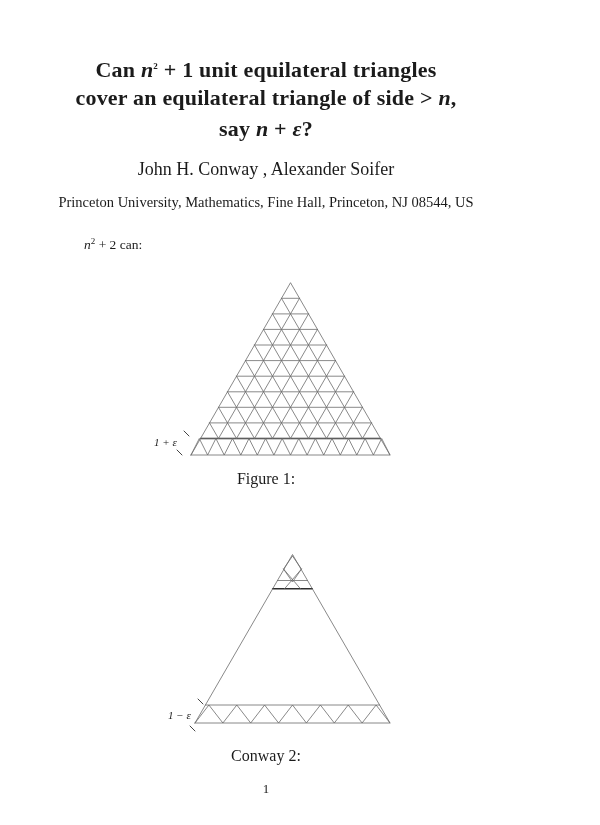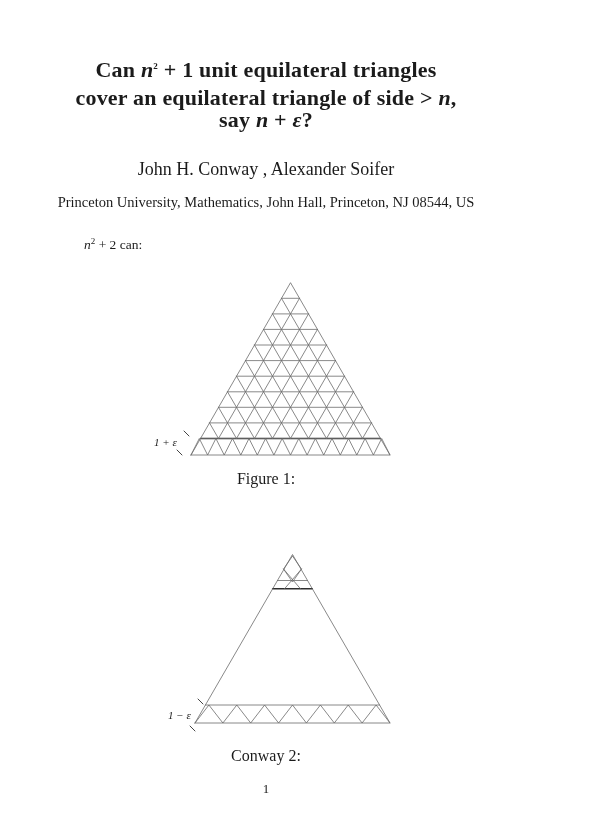--- a/index.html
+++ b/index.html
@@ -23,25 +23,25 @@
 </style>
 </head>
 <body>
 
 <div>
 
   <div class="abs center title-line" style="top:58px;"><span>Can </span><span class="math">n</span><sup class="msup">2</sup><span> + 1 unit equilateral triangles</span></div>
 
   <div class="abs center title-line" style="top:86px;"><span>cover an equilateral triangle of side &gt; </span><span class="math">n</span><span>,</span></div>
 
-  <div class="abs center title-line" style="top:108px;"><span>say </span><span class="math">n</span><span> + </span><span class="math">ε</span><span>?</span></div>
+  <div class="abs center title-line" style="top:117px;"><span>say </span><span class="math">n</span><span> + </span><span class="math">ε</span><span>?</span></div>
 
   <div class="abs center byline" style="top:159px;">John H. Conway , Alexander Soifer</div>
 
-  <div class="abs center affil" style="top:194px;">Princeton University, Mathematics, John Hall, Princeton, NJ 08544, US</div>
+  <div class="abs center affil" style="top:194px;">Princeton University, Mathematics, Fine Hall, Princeton, NJ 08544, US</div>
 
   <div class="abs intro" style="left:84px;top:237px;"><span class="math">n</span><sup class="msup">2</sup><span> + 2 can:</span></div>
 
   <svg id="fig1" class="abs" style="left:140px;top:270px;" width="262" height="196" viewBox="140 270 262 196">
       <path d="M184,431 L189,436 M177,450 L182,455" fill="none" stroke="#444444" stroke-width="1" stroke-linecap="round"></path>
       <path d="M200.5,438.5 L380.5,438.5" fill="none" stroke="#2e2e2e" stroke-width="1.3" stroke-linecap="round"></path>
       <path d="M191,455 L290.5,282.7 L390,455 L191,455 M281.5,298.3 L299.5,298.3 M272.5,313.9 L308.5,313.9 M263.5,329.4 L317.5,329.4 M254.5,345.0 L326.5,345.0 M245.5,360.6 L335.5,360.6 M236.5,376.2 L344.5,376.2 M227.5,391.8 L353.5,391.8 M218.5,407.3 L362.5,407.3 M209.5,422.9 L371.5,422.9 M200.5,438.5 L380.5,438.5 M281.5,298.3 L362.5,438.5 M299.5,298.3 L218.5,438.5 M272.5,313.9 L344.5,438.5 M308.5,313.9 L236.5,438.5 M263.5,329.4 L326.5,438.5 M317.5,329.4 L254.5,438.5 M254.5,345.0 L308.5,438.5 M326.5,345.0 L272.5,438.5 M245.5,360.6 L290.5,438.5 M335.5,360.6 L290.5,438.5 M236.5,376.2 L272.5,438.5 M344.5,376.2 L308.5,438.5 M227.5,391.8 L254.5,438.5 M353.5,391.8 L326.5,438.5 M218.5,407.3 L236.5,438.5 M362.5,407.3 L344.5,438.5 M209.5,422.9 L218.5,438.5 M371.5,422.9 L362.5,438.5 M191,455 L199.3,438.5 L207.6,455 L215.9,438.5 L224.2,455 L232.5,438.5 L240.8,455 L249.0,438.5 L257.3,455 L265.6,438.5 L273.9,455 L282.2,438.5 L290.5,455 L298.8,438.5 L307.1,455 L315.4,438.5 L323.7,455 L332.0,438.5 L340.3,455 L348.5,438.5 L356.8,455 L365.1,438.5 L373.4,455 L381.7,438.5 L390.0,455 " fill="none" stroke="#6b6b6b" stroke-width="0.8" stroke-linecap="round"></path>
     <text class="fig-label" x="154" y="446">1 + ε</text>
   </svg>
 

